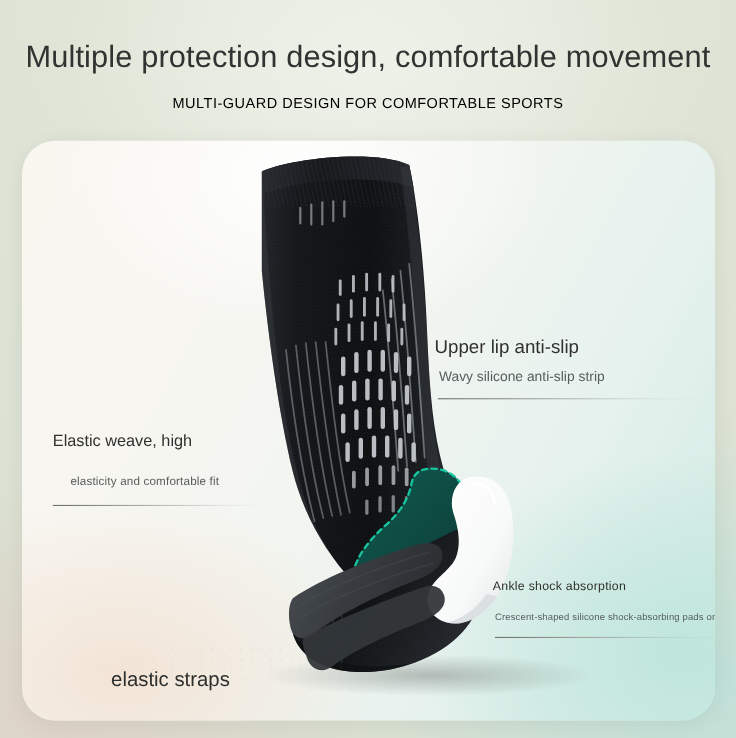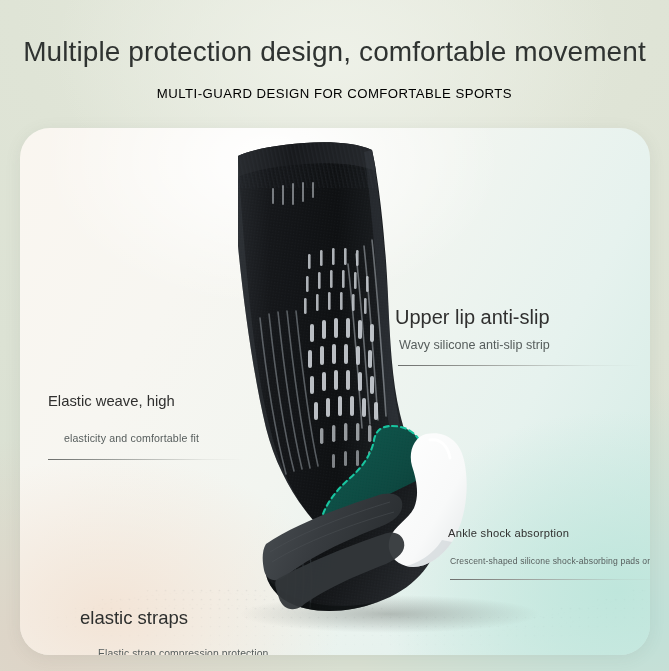--- a/index.html
+++ b/index.html
@@ -52,36 +52,36 @@
   #wave-mesh { position:absolute; left:0; bottom:0; width:630px; height:120px; opacity:.5; }
 
   
   .anno { position:absolute; }
   .anno .head { color:#30302f; white-space:nowrap; }
   .anno .sub  { color:#565d5c; white-space:nowrap; }
   .rule { height:1px; border:0; }
   .rule.to-right { background:linear-gradient(90deg,#6d6f6d 0%, #9a9d99 32%, rgba(170,175,170,.18) 80%, rgba(170,175,170,0) 100%); }
 
   #anno-upper-lip { left:375px; top:178px; }
-  #anno-upper-lip .head { font-size:20px; }
+  #anno-upper-lip .head { font-size:17px; }
   #anno-upper-lip .sub  { font-size:12.6px; margin-top:9px; margin-left:4px; }
   #anno-upper-lip .rule { width:242px; margin-top:13px; margin-left:3px; }
 
   #anno-elastic-weave { left:28px; top:265px; }
   #anno-elastic-weave .head { font-size:14.8px; }
   #anno-elastic-weave .sub  { font-size:10.6px; margin-top:23px; margin-left:16px; letter-spacing:.15px; }
   #anno-elastic-weave .rule { width:196px; margin-top:15px; }
 
   #anno-ankle { left:410px; top:399px; }
   #anno-ankle .head { font-size:11.2px; margin-left:18px; letter-spacing:.25px; }
   #anno-ankle .sub  { font-size:8.6px; margin-top:17px; margin-left:20px; letter-spacing:.15px; }
   #anno-ankle .rule { width:215px; margin-top:13px; margin-left:20px; }
 
   #anno-straps { left:60px; top:479px; }
-  #anno-straps .head { font-size:18.5px; color:#2d2f2e; }
+  #anno-straps .head { font-size:18.5px; margin-left:21px; color:#2d2f2e; }
   #anno-straps .sub  { font-size:10.4px; margin-top:19px; margin-left:18px; letter-spacing:.1px; }
 
   
   #product { position:absolute; left:0; top:0; width:630px; height:527px; pointer-events:none; }
 </style>
 </head>
 <body>
 
 <div id="bg-wash"></div>
 
@@ -380,16 +380,15 @@
   </div>
 
   <div class="anno" id="anno-ankle">
     <div class="head">Ankle shock absorption</div>
     <div class="sub">Crescent-shaped silicone shock-absorbing pads on both sides</div>
     <hr class="rule to-right">
   </div>
 
   <div class="anno" id="anno-straps">
     <div class="head">elastic straps</div>
-    <div class="sub">Elastic strap compression protection</div>
 
   </div>
 </div>
 
 </body></html>

